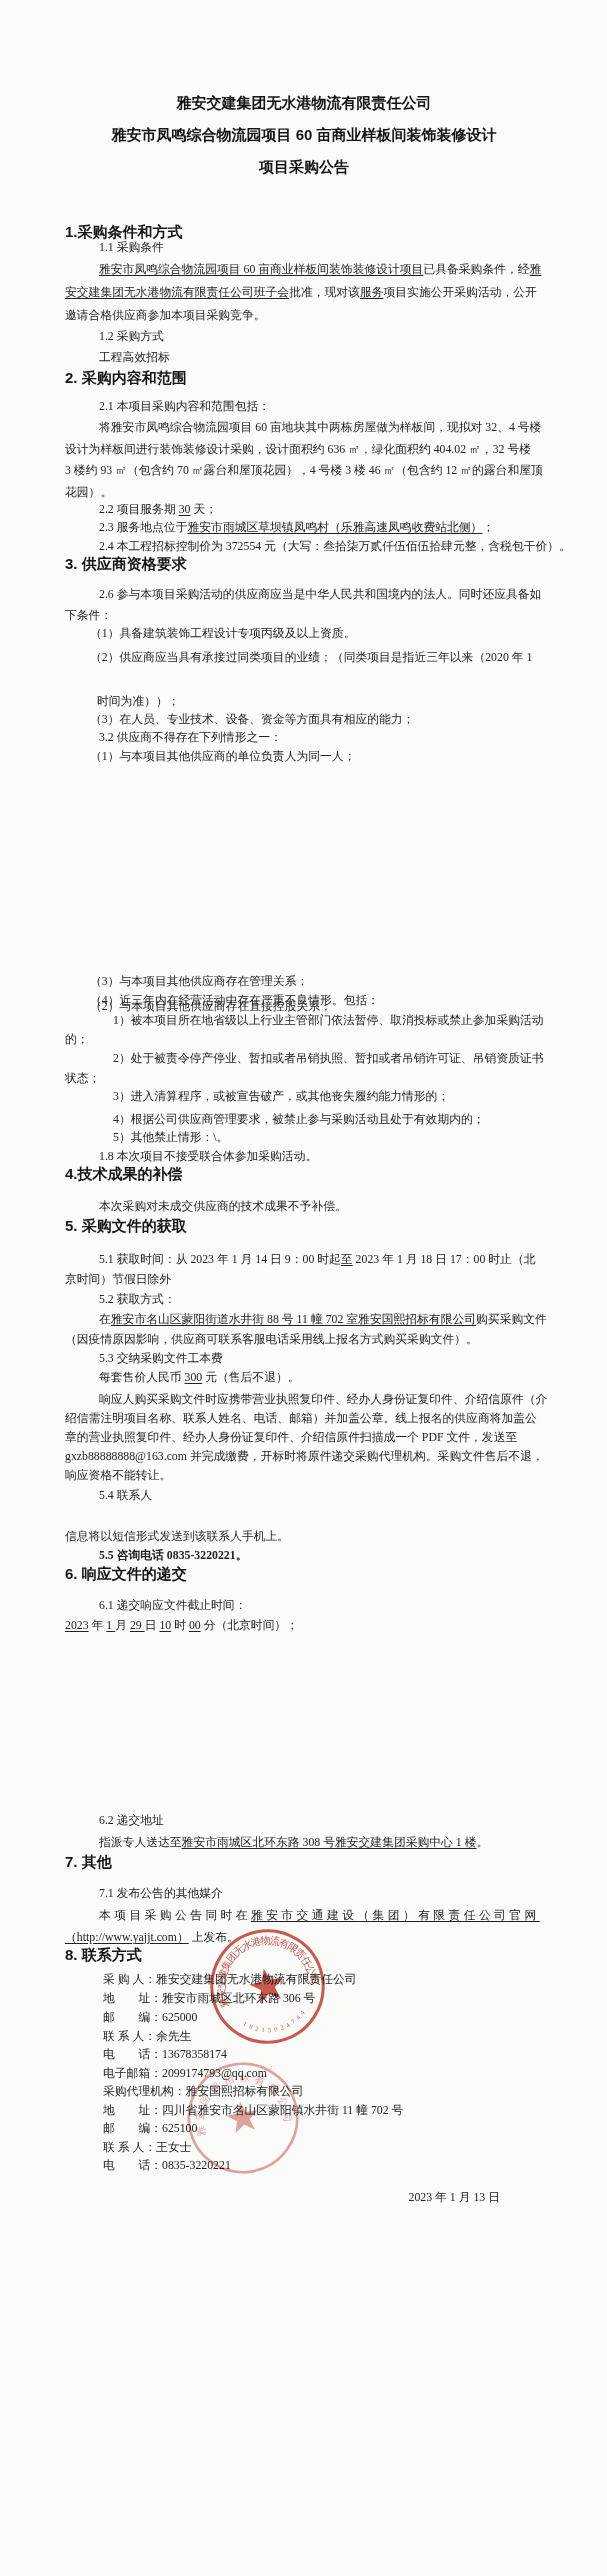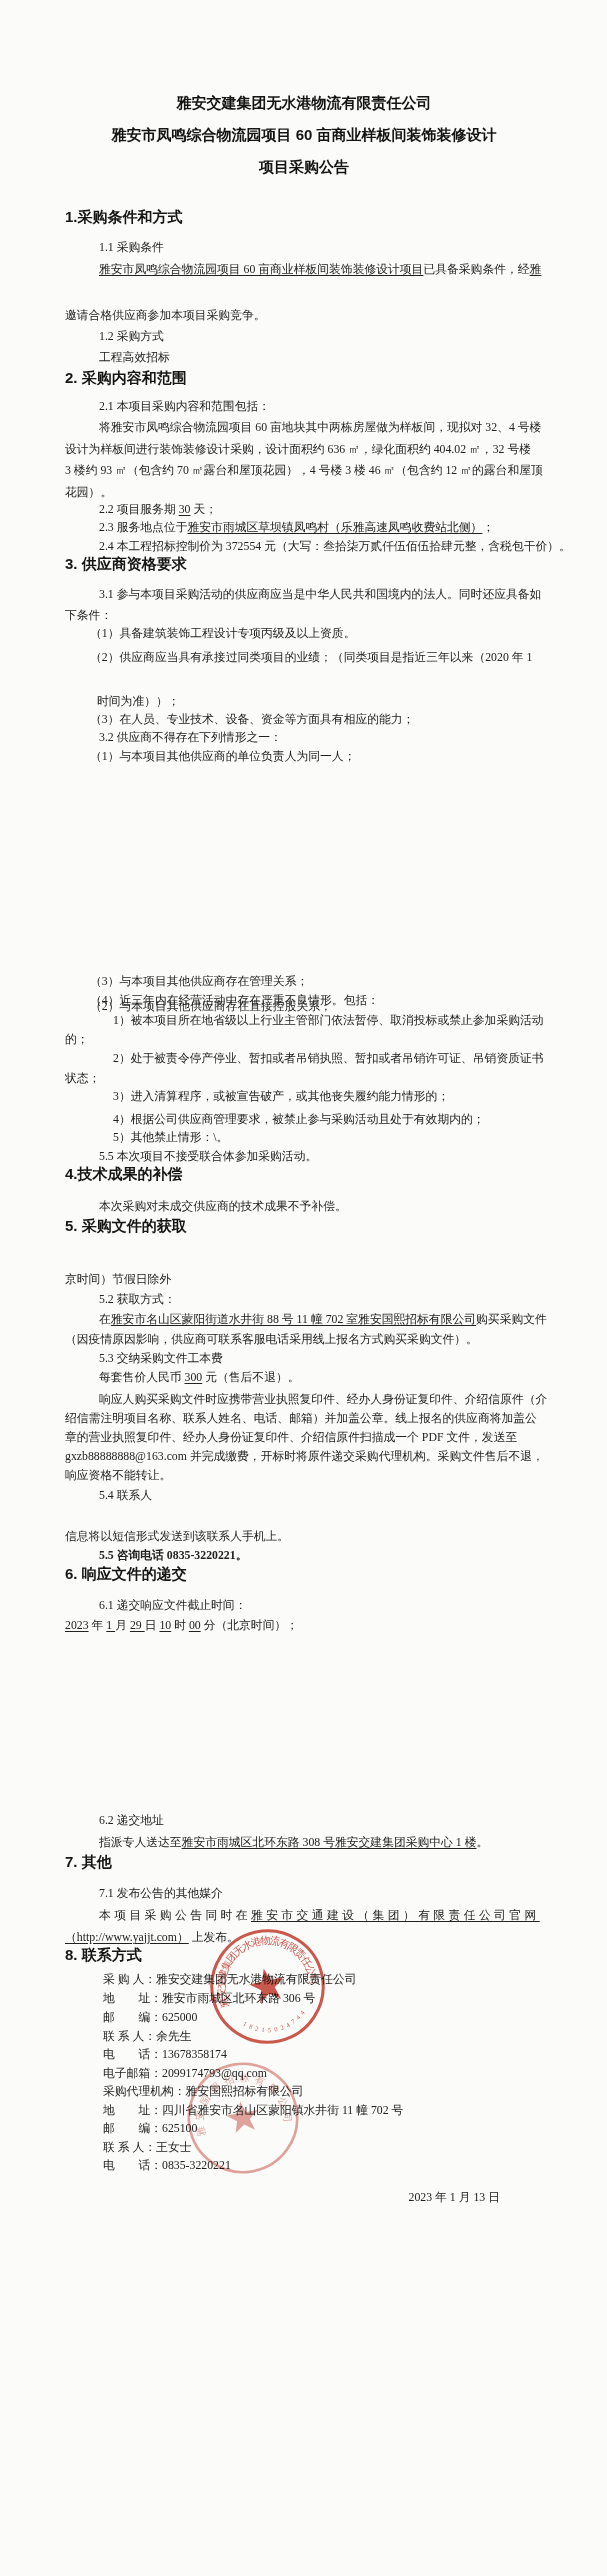--- a/index.html
+++ b/index.html
@@ -30,58 +30,60 @@
   .seal svg{display:block;}
   .seal text{font-family:"Liberation Serif","DejaVu Serif",serif;}
 </style>
 </head>
 <body>
 
 <div id="doc-body">
     <div class="bl t" style="top: 95px;"><span>雅安交建集团无水港物流有限责任公司</span></div>
     <div class="bl t" style="top: 127px;"><span>雅安市凤鸣综合物流园项目 60 亩商业样板间装饰装修设计</span></div>
     <div class="bl t" style="top: 159px;"><span>项目采购公告</span></div>
-    <div class="bl h" style="top: 209px;"><span>1.采购条件和方式</span></div>
+    <div class="bl h" style="top: 224px;"><span>1.采购条件和方式</span></div>
     <div class="bl s" style="top: 239px;"><span>1.1 采购条件</span></div>
     <div class="bl p1" style="top: 261px;"><u>雅安市凤鸣综合物流园项目 60 亩商业样板间装饰装修设计项目</u><span>已具备采购条件，经</span><u>雅</u></div>
+    <div class="bl p0" style="top: 284px;"><u>安交建集团无水港物流有限责任公司班子会</u><span>批准，现对该</span><u>服务</u><span>项目实施公开采购活动，公开</span></div>
     <div class="bl p0" style="top: 307px;"><span>邀请合格供应商参加本项目采购竞争。</span></div>
     <div class="bl s" style="top: 328px;"><span>1.2 采购方式</span></div>
     <div class="bl p1" style="top: 349px;"><span>工程高效招标</span></div>
     <div class="bl h" style="top: 370px;"><span>2. 采购内容和范围</span></div>
     <div class="bl s" style="top: 398px;"><span>2.1 本项目采购内容和范围包括：</span></div>
     <div class="bl p1" style="top: 419px;"><span>将雅安市凤鸣综合物流园项目 60 亩地块其中两栋房屋做为样板间，现拟对 32、4 号楼</span></div>
     <div class="bl p0" style="top: 441px;"><span>设计为样板间进行装饰装修设计采购，设计面积约 636 ㎡，绿化面积约 404.02 ㎡，32 号楼</span></div>
     <div class="bl p0" style="top: 462px;"><span>3 楼约 93 ㎡（包含约 70 ㎡露台和屋顶花园），4 号楼 3 楼 46 ㎡（包含约 12 ㎡的露台和屋顶</span></div>
     <div class="bl p0" style="top: 484px;"><span>花园）。</span></div>
     <div class="bl s" style="top: 501px;"><span>2.2 项目服务期 </span><u>30</u><span> 天；</span></div>
     <div class="bl s" style="top: 519px;"><span>2.3 服务地点位于</span><u>雅安市雨城区草坝镇凤鸣村（乐雅高速凤鸣收费站北侧）</u><span>；</span></div>
     <div class="bl s" style="top: 538px;"><span>2.4 本工程招标控制价为 372554 元（大写：叁拾柒万贰仟伍佰伍拾肆元整，含税包干价）。</span></div>
     <div class="bl h" style="top: 556px;"><span>3.  供应商资格要求</span></div>
-    <div class="bl p1" style="top: 586px;"><span>3.1 参与本项目采购活动的供应商应当是中华人民共和国境内的法人。同时还应具备如</span></div>
+    <div class="bl p1" style="top: 586px;"><span>2.6 参与本项目采购活动的供应商应当是中华人民共和国境内的法人。同时还应具备如</span></div>
     <div class="bl p0" style="top: 607px;"><span>下条件：</span></div>
     <div class="bl pb" style="top: 625px;"><span>（1）具备建筑装饰工程设计专项丙级及以上资质。</span></div>
     <div class="bl pb" style="top: 649px;"><span>（2）供应商应当具有承接过同类项目的业绩；（同类项目是指近三年以来（2020 年 1</span></div>
     <div class="bl p0" style="top: 693px; padding-left: 32px;"><span>时间为准））；</span></div>
     <div class="bl pb" style="top: 711px;"><span>（3）在人员、专业技术、设备、资金等方面具有相应的能力；</span></div>
     <div class="bl s" style="top: 729px;"><span>3.2 供应商不得存在下列情形之一：</span></div>
     <div class="bl pb" style="top: 748px;"><span>（1）与本项目其他供应商的单位负责人为同一人；</span></div>
     <div class="bl pb" style="top: 954px; margin-top: 44px;"><span>（2）与本项目其他供应商存在直接控股关系；</span></div>
     <div class="bl pb" style="top: 973px;"><span>（3）与本项目其他供应商存在管理关系；</span></div>
     <div class="bl pb" style="top: 992px;"><span>（4）近三年内在经营活动中存在严重不良情形。包括：</span></div>
     <div class="bl p2" style="top: 1012px;"><span>1）被本项目所在地省级以上行业主管部门依法暂停、取消投标或禁止参加采购活动</span></div>
     <div class="bl p0" style="top: 1031px;"><span>的；</span></div>
     <div class="bl p2" style="top: 1050px;"><span>2）处于被责令停产停业、暂扣或者吊销执照、暂扣或者吊销许可证、吊销资质证书</span></div>
     <div class="bl p0" style="top: 1070px;"><span>状态；</span></div>
     <div class="bl p2" style="top: 1088px;"><span>3）进入清算程序，或被宣告破产，或其他丧失履约能力情形的；</span></div>
     <div class="bl p2" style="top: 1111px;"><span>4）根据公司供应商管理要求，被禁止参与采购活动且处于有效期内的；</span></div>
     <div class="bl p2" style="top: 1129px;"><span>5）其他禁止情形：\。</span></div>
-    <div class="bl s" style="top: 1148px;"><span>5.5  本次项目不接受联合体参加采购活动。</span></div>
+    <div class="bl s" style="top: 1148px;"><span>1.8  本次项目不接受联合体参加采购活动。</span></div>
     <div class="bl h" style="top: 1166px;"><span>4.技术成果的补偿</span></div>
     <div class="bl p1" style="top: 1198px;"><span>本次采购对未成交供应商的技术成果不予补偿。</span></div>
     <div class="bl h" style="top: 1218px;"><span>5. 采购文件的获取</span></div>
+    <div class="bl p1" style="top: 1251px;"><span>5.1 获取时间：从 2023 年 1 月 14 日 9：00 时起</span><u>至</u><span> 2023 年 1 月 18 日 17：00 时止（北</span></div>
     <div class="bl p0" style="top: 1271px;"><span>京时间）节假日除外</span></div>
     <div class="bl s" style="top: 1291px;"><span>5.2  获取方式：</span></div>
     <div class="bl p1" style="top: 1311px;"><span>在</span><u>雅安市名山区蒙阳街道水井街 88 号 11 幢 702 室雅安国熙招标有限公司</u><span>购买采购文件</span></div>
     <div class="bl p0" style="top: 1331px;"><span>（因疫情原因影响，供应商可联系客服电话采用线上报名方式购买采购文件）。</span></div>
     <div class="bl s" style="top: 1350px;"><span>5.3 交纳采购文件工本费</span></div>
     <div class="bl p1" style="top: 1369px;"><span>每套售价人民币 </span><u>300</u><span> 元（售后不退）。</span></div>
     <div class="bl p0" style="top: 1410px;"><span>绍信需注明项目名称、联系人姓名、电话、邮箱）并加盖公章。线上报名的供应商将加盖公</span></div>
     <div class="bl p1" style="top: 1391px;"><span>响应人购买采购文件时应携带营业执照复印件、经办人身份证复印件、介绍信原件（介</span></div>
     <div class="bl p0" style="top: 1429px;"><span>章的营业执照复印件、经办人身份证复印件、介绍信原件扫描成一个 PDF 文件，发送至</span></div>
     <div class="bl p0" style="top: 1448px;"><span>gxzb88888888@163.com 并完成缴费，开标时将原件递交采购代理机构。采购文件售后不退，</span></div>

